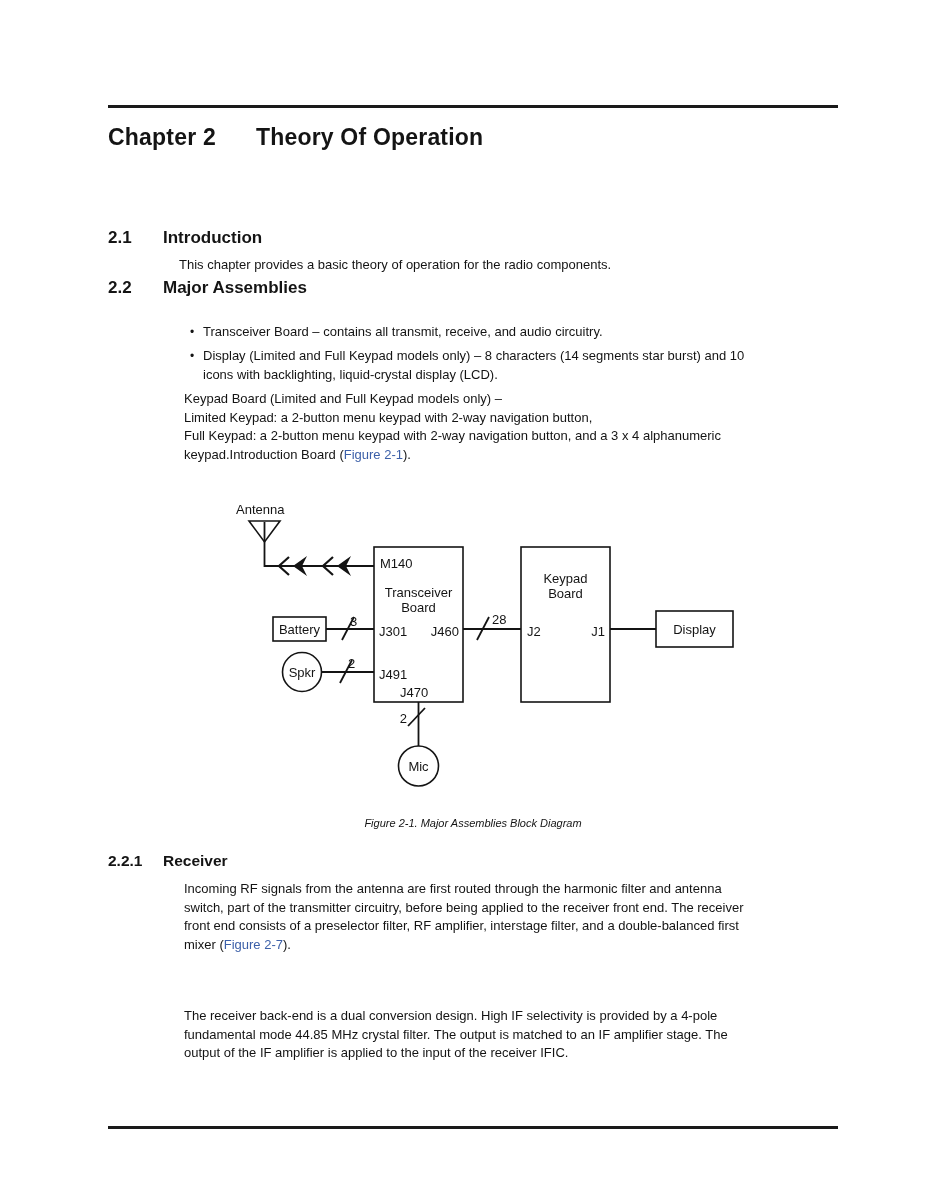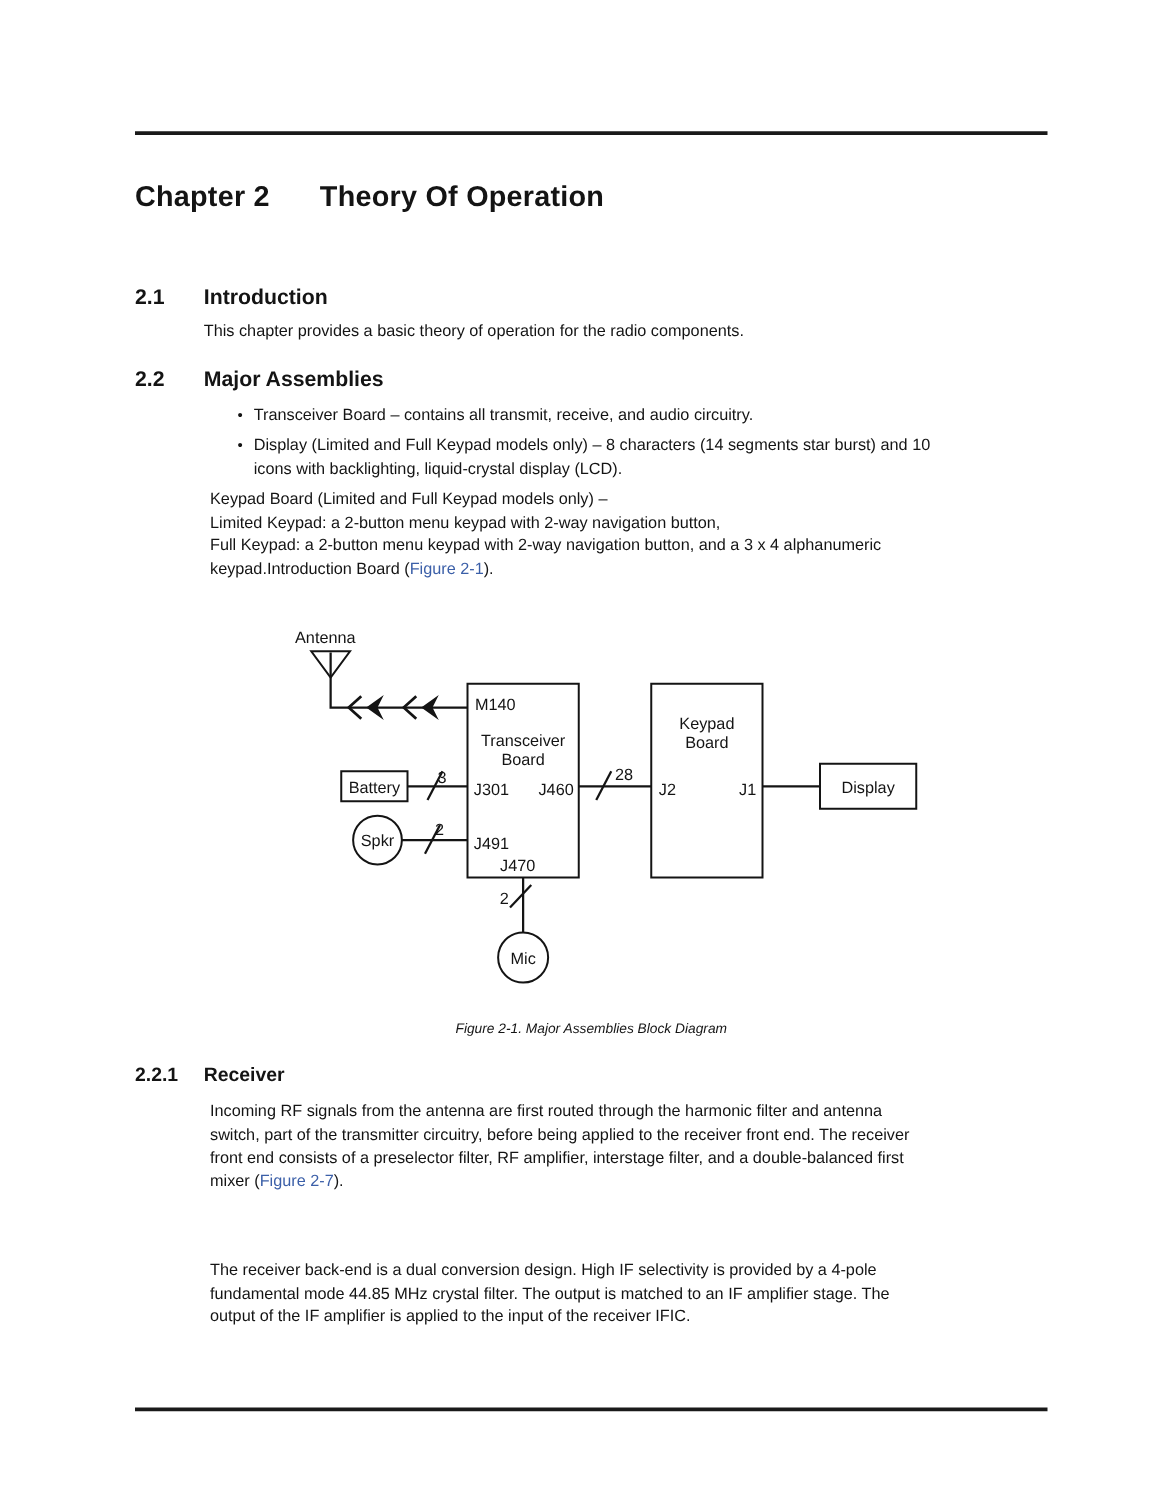--- a/index.html
+++ b/index.html
@@ -2,27 +2,27 @@
 <html style="--link: #3b5fa8; --ink: #141414; --line: #1a1a1a;"><head>
 <meta charset="utf-8">
 <style>
   :root { --link:#3b5fa8; --ink:#141414; --line:#1a1a1a; }
   html,body { margin:0; padding:0; background:#ffffff; }
   .page {
     position:relative; width:926px; height:1198px; background:#ffffff;
     font-family:"Liberation Sans", sans-serif; color:var(--ink); overflow:hidden;
   }
   .rule { position:absolute; left:108px; width:730px; height:3px; background:var(--line); }
-  .h1 { position:absolute; left:108px; top:124px; font-size:23px; font-weight:bold; letter-spacing:0.2px;margin-top:20px; }
+  .h1 { position:absolute; left:108px; top:124px; font-size:23px; font-weight:bold; letter-spacing:0.2px; }
   .h1 .gap { margin-left:40px; }
   .h2 { position:absolute; left:108px; font-size:17px; font-weight:bold; }
   .h3 { position:absolute; left:108px; font-size:15.5px; font-weight:bold; }
   .hnum { display:inline-block; width:55px; }
   .body-text { font-size:13px; line-height:18.5px; }
-  .para { position:absolute; width:706px; }
+  .para { position:absolute; width:706px;margin-left:16px; }
   .lines { display:block; white-space:pre-line; }
   .bullet { position:absolute; left:190px; width:660px; display:flex; }
   .dot { width:13px; flex:0 0 13px; font-size:12px; }
   .link { color:var(--link); text-decoration:none; cursor:pointer; }
   .caption { position:absolute; left:108px; top:817px; width:730px; text-align:center;
              font-style:italic; font-size:11px; }
   svg.diagram { position:absolute; left:0; top:0; pointer-events:none; }
   svg.diagram text { font-family:"Liberation Sans", sans-serif; font-size:13px; fill:var(--ink); }
   svg.diagram .shape { fill:none; stroke:var(--ink); stroke-width:1.6; }
   svg.diagram .wire  { stroke:var(--ink); stroke-width:1.8; fill:none; }
@@ -41,21 +41,21 @@
     <span>Chapter 2</span><span class="gap">Theory Of Operation</span>
   </div>
 
   <div class="h2" style="top:228px">
     <span class="hnum">2.1</span><span>Introduction</span>
   </div>
   <div class="para body-text" style="left:163px; top:256px">
     <span class="lines">This chapter provides a basic theory of operation for the radio components.</span>
   </div>
 
-  <div class="h2" style="top:294px">
+  <div class="h2" style="top:278px">
     <span class="hnum">2.2</span><span>Major Assemblies</span>
   </div>
 
   <div class="bullet body-text" style="top:323px">
     <span class="dot">•</span>
     <span class="lines">Transceiver Board – contains all transmit, receive, and audio circuitry.</span>
   </div>
   <div class="bullet body-text" style="top:347px">
     <span class="dot">•</span>
     <span class="lines">Display (Limited and Full Keypad models only) – 8 characters (14 segments star burst) and 10

